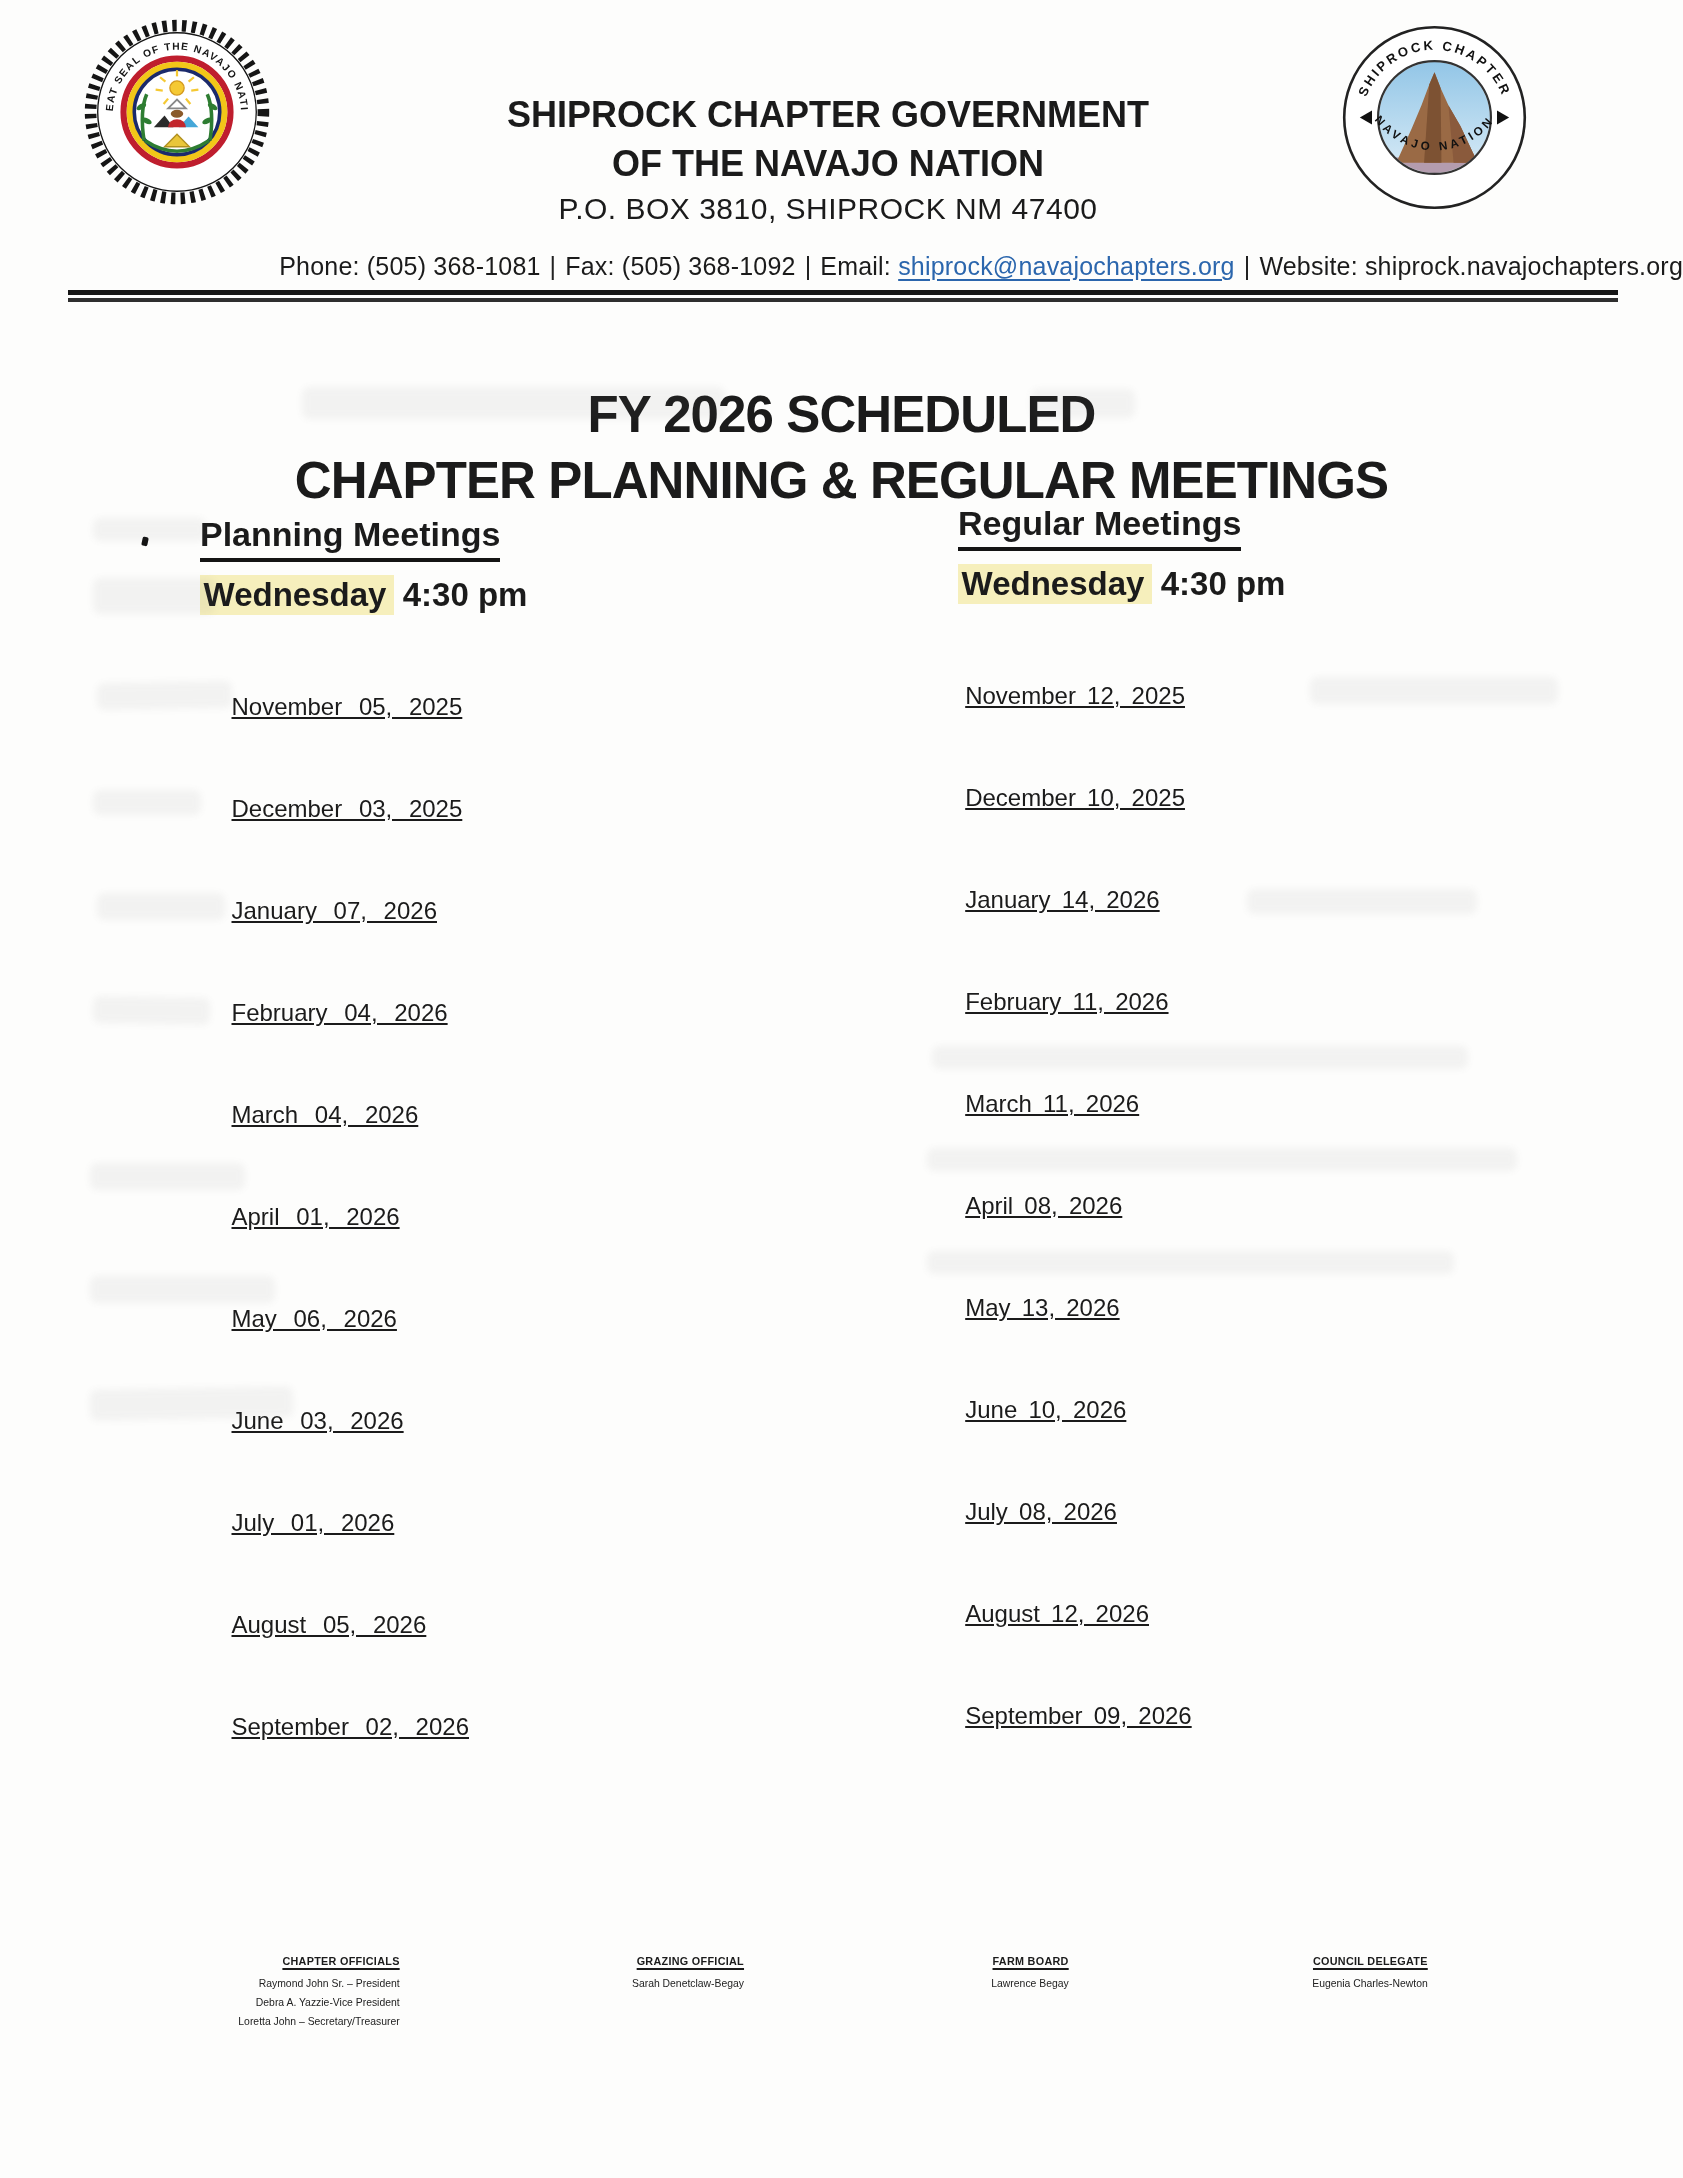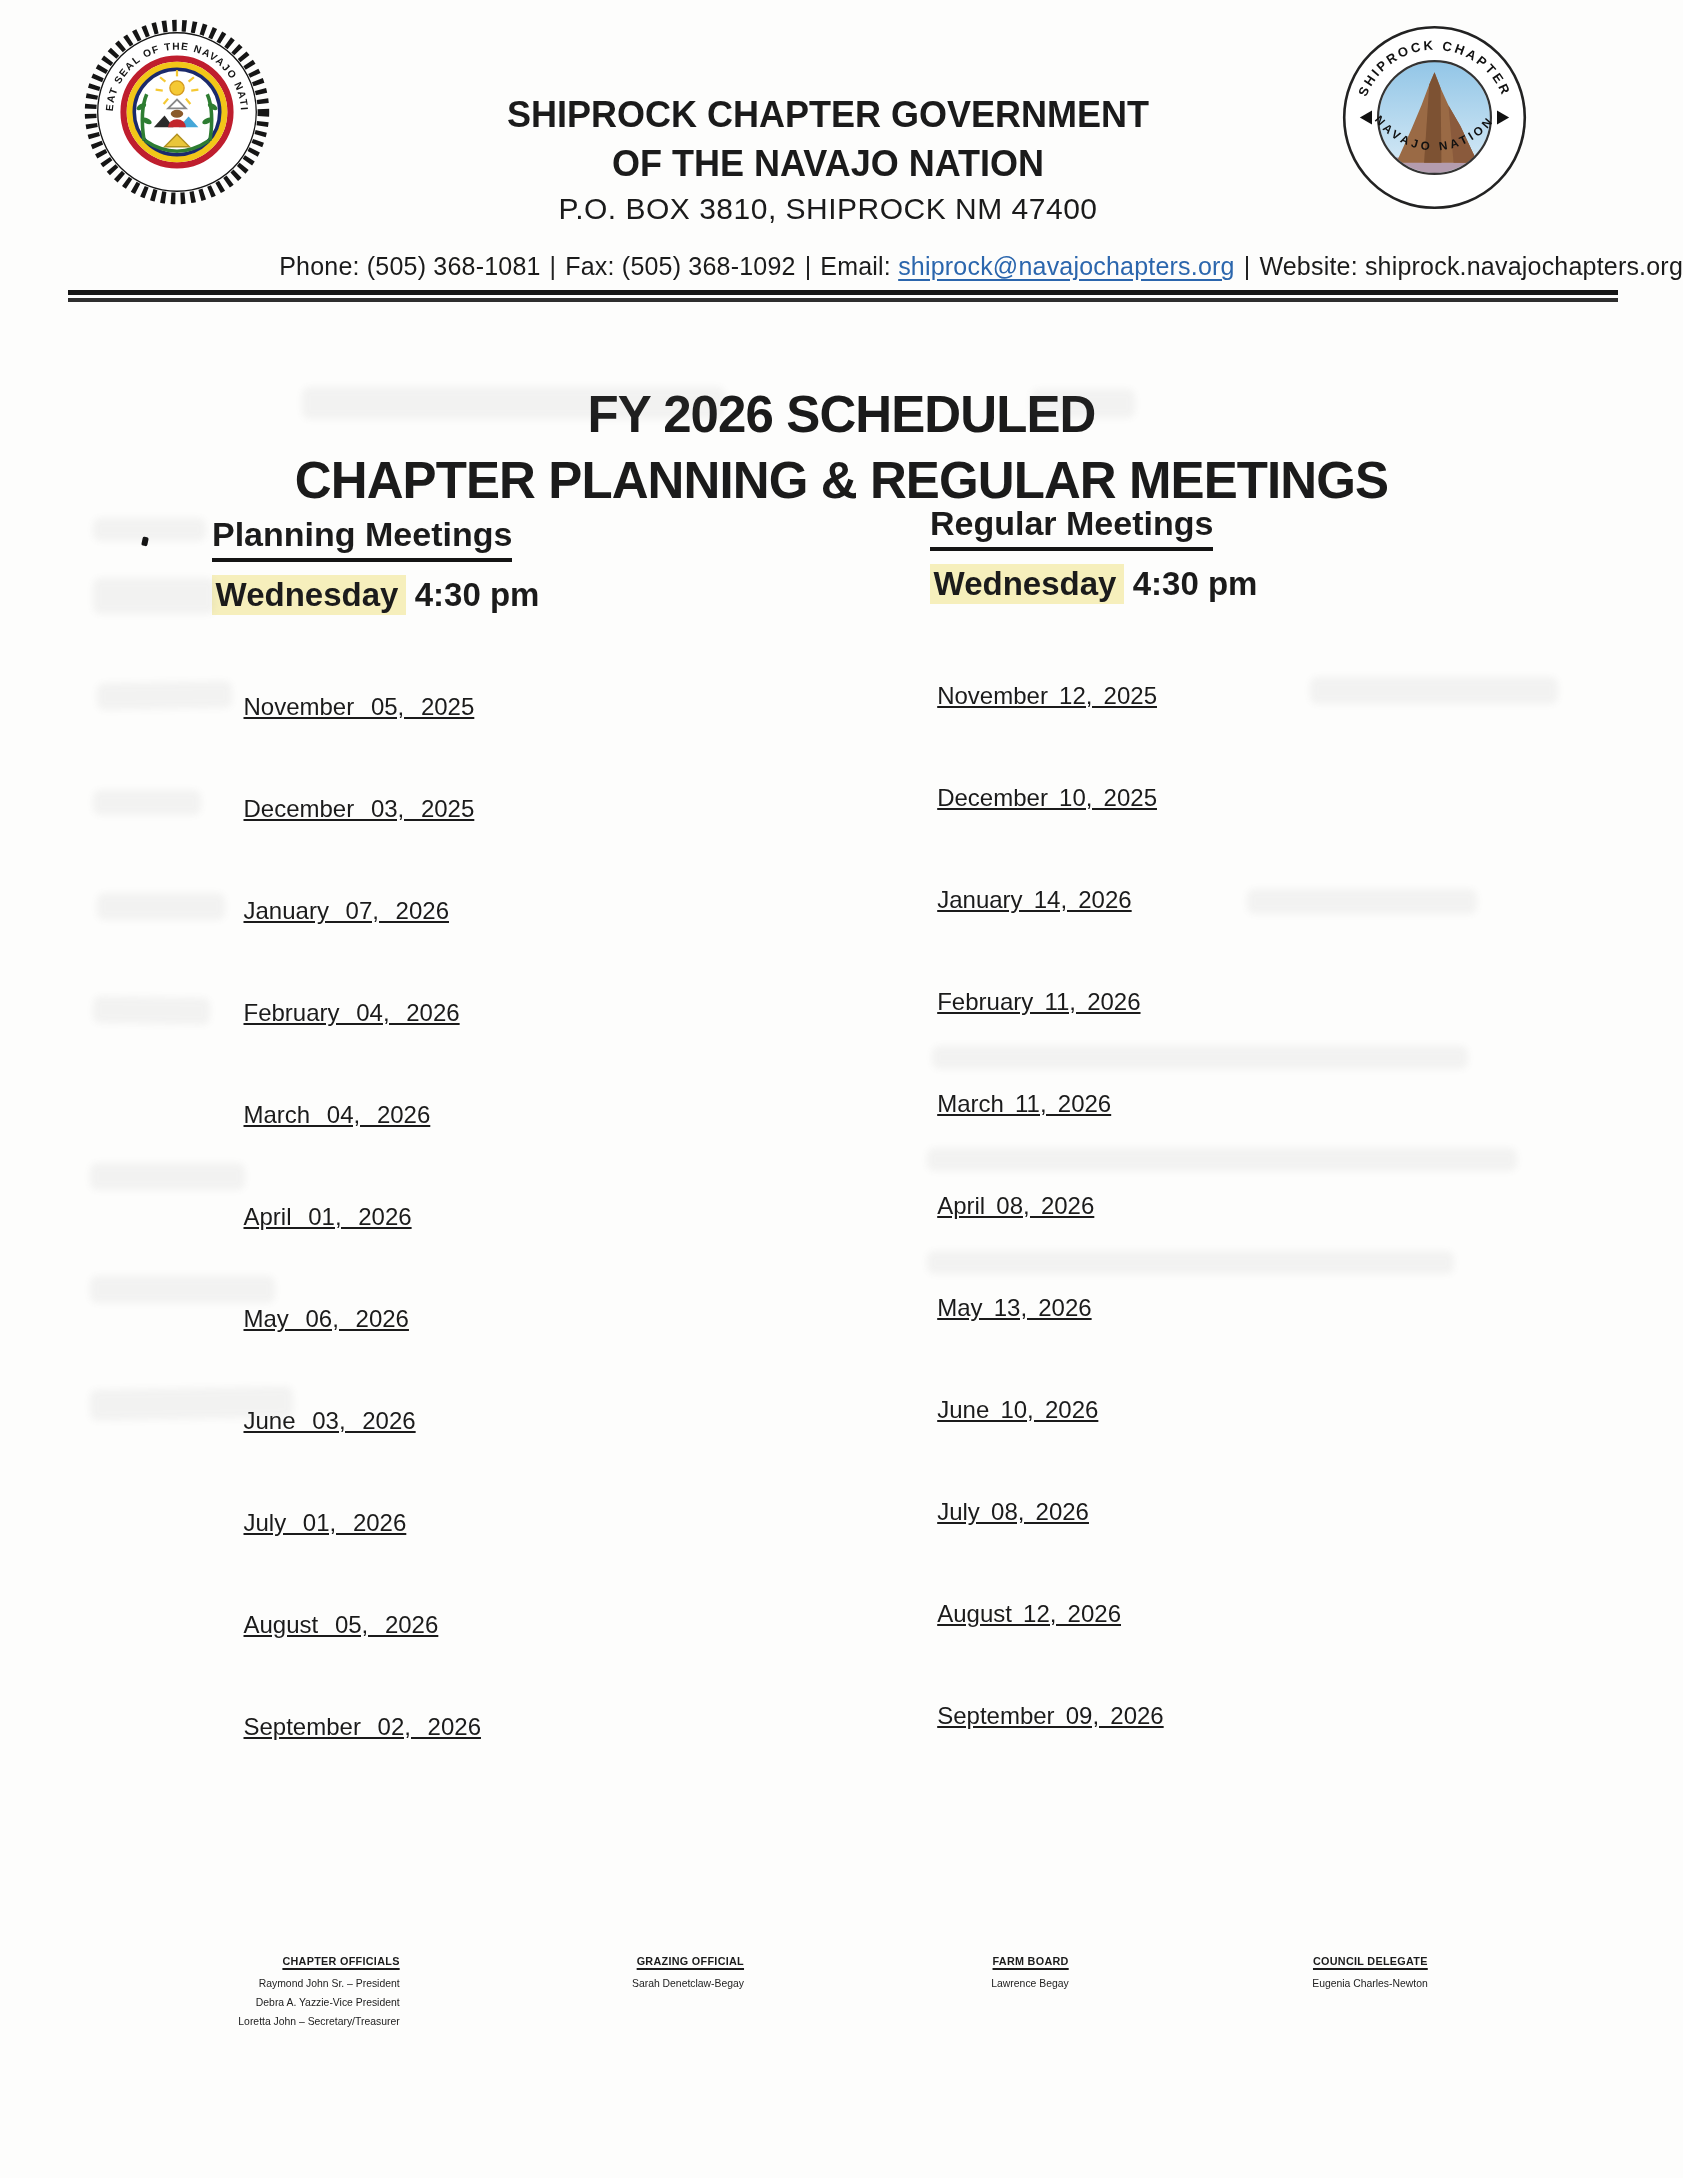--- a/index.html
+++ b/index.html
@@ -19,22 +19,22 @@
   .rule .r1{height:5.4px;background:#161616;}
   .rule .r2{height:2.7px;background:#fdfdfc;}
   .rule .r3{height:3.6px;background:#2e2e2e;}
 
   
   .doc-title{position:absolute;left:0;top:382px;width:1683px;text-align:center;font-weight:bold;
              font-size:51px;line-height:66px;letter-spacing:-0.9px;}
 
   
   .col{position:absolute;}
-  .col-left{left:212px;top:513px;width:576px;}
-  .col-right{left:930px;top:502px;width:576px;}
+  .col-left{left:200px;top:513px;width:576px;}
+  .col-right{left:958px;top:502px;width:576px;}
   .col h2{margin:0;font-size:34px;line-height:43px;display:inline-block;
           border-bottom:4.5px solid #141414;padding-bottom:1.8px;letter-spacing:0px;}
   .sched{margin-top:10.8px;font-size:33px;font-weight:bold;line-height:43px;}
   .hl{padding:0.9px 7.2px 2.7px 3.6px;}
   ul.dates{list-style:none;margin:72px 0 0 0;padding:0;font-size:24px;text-decoration:underline;}
   .col-left ul.dates{padding-left:31.5px;word-spacing:10px;}
   .col-right ul.dates{padding-left:7.2px;word-spacing:4.5px;}
   ul.dates li{line-height:38px;margin-bottom:64px;}
 
   

